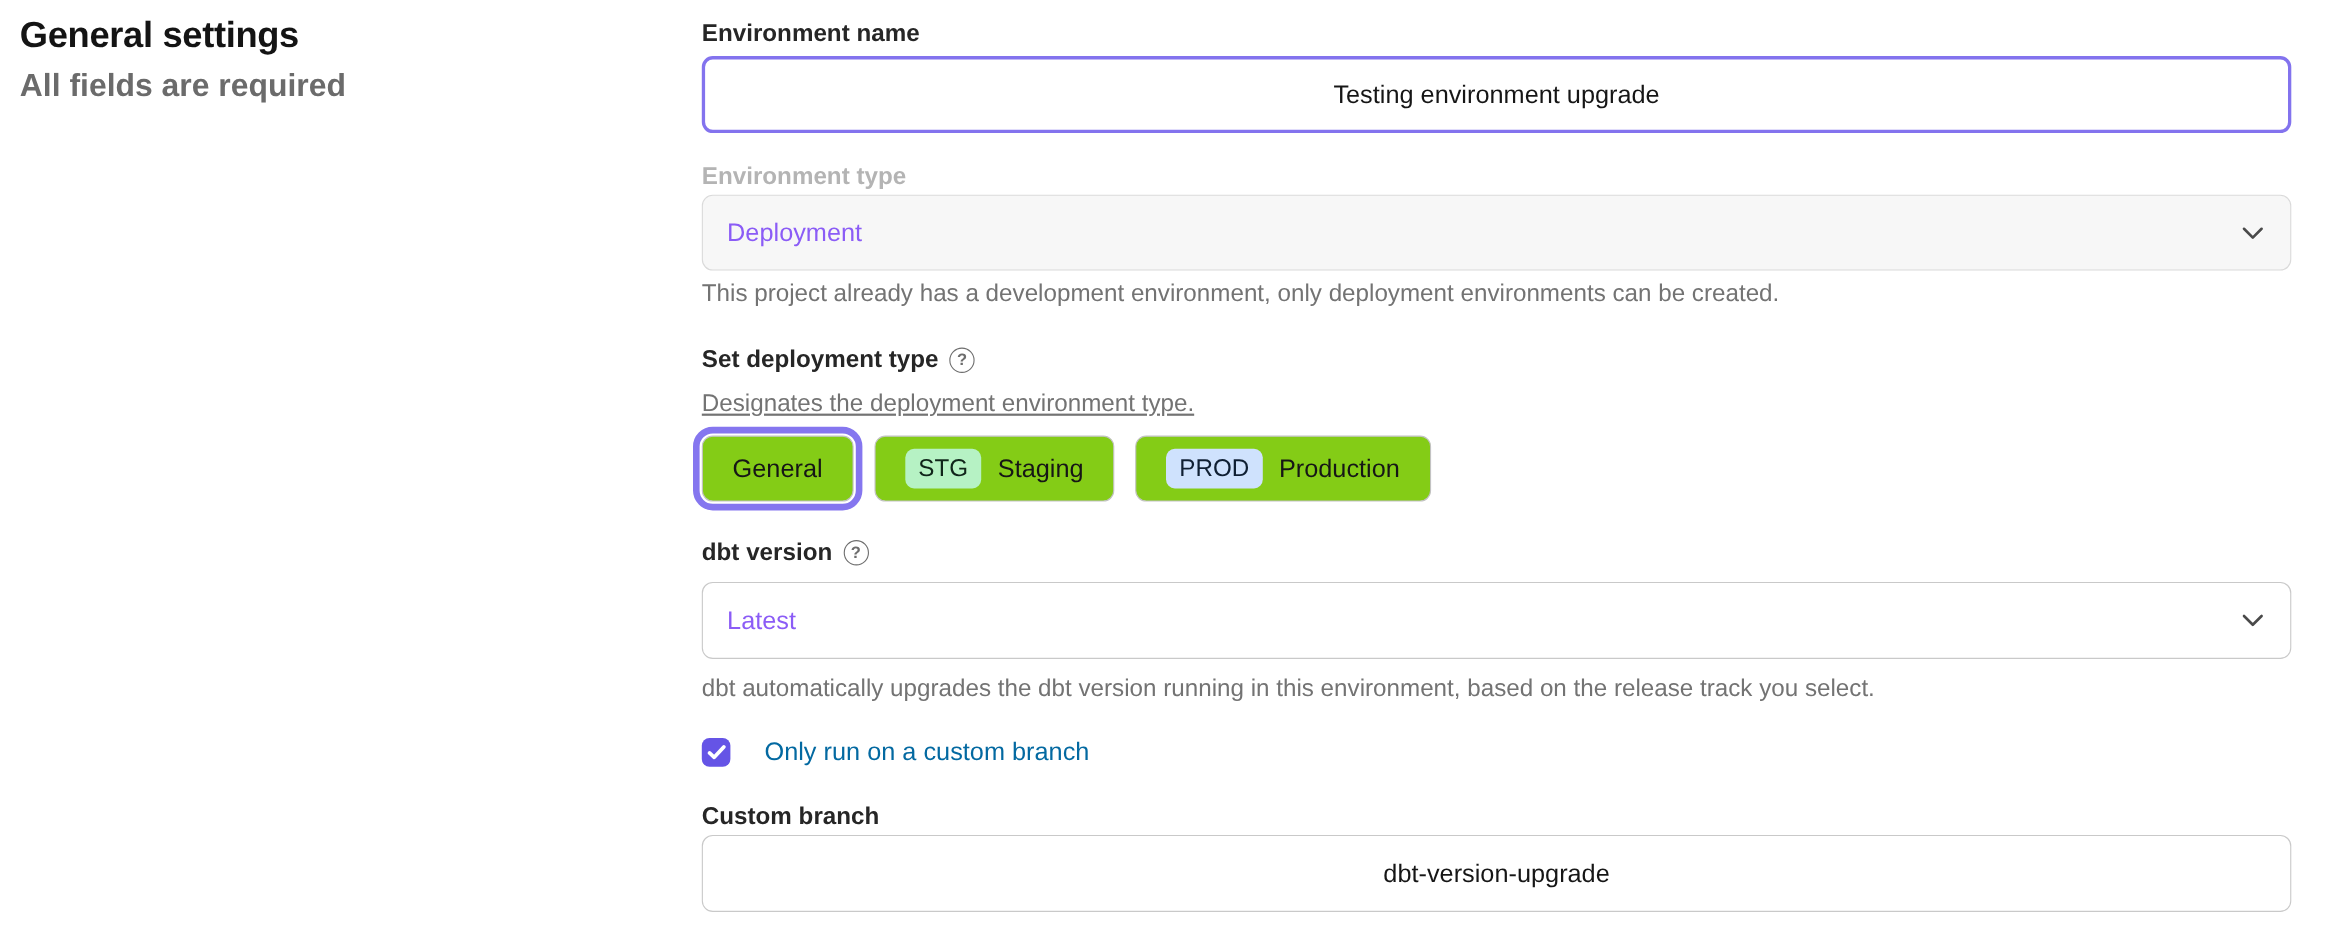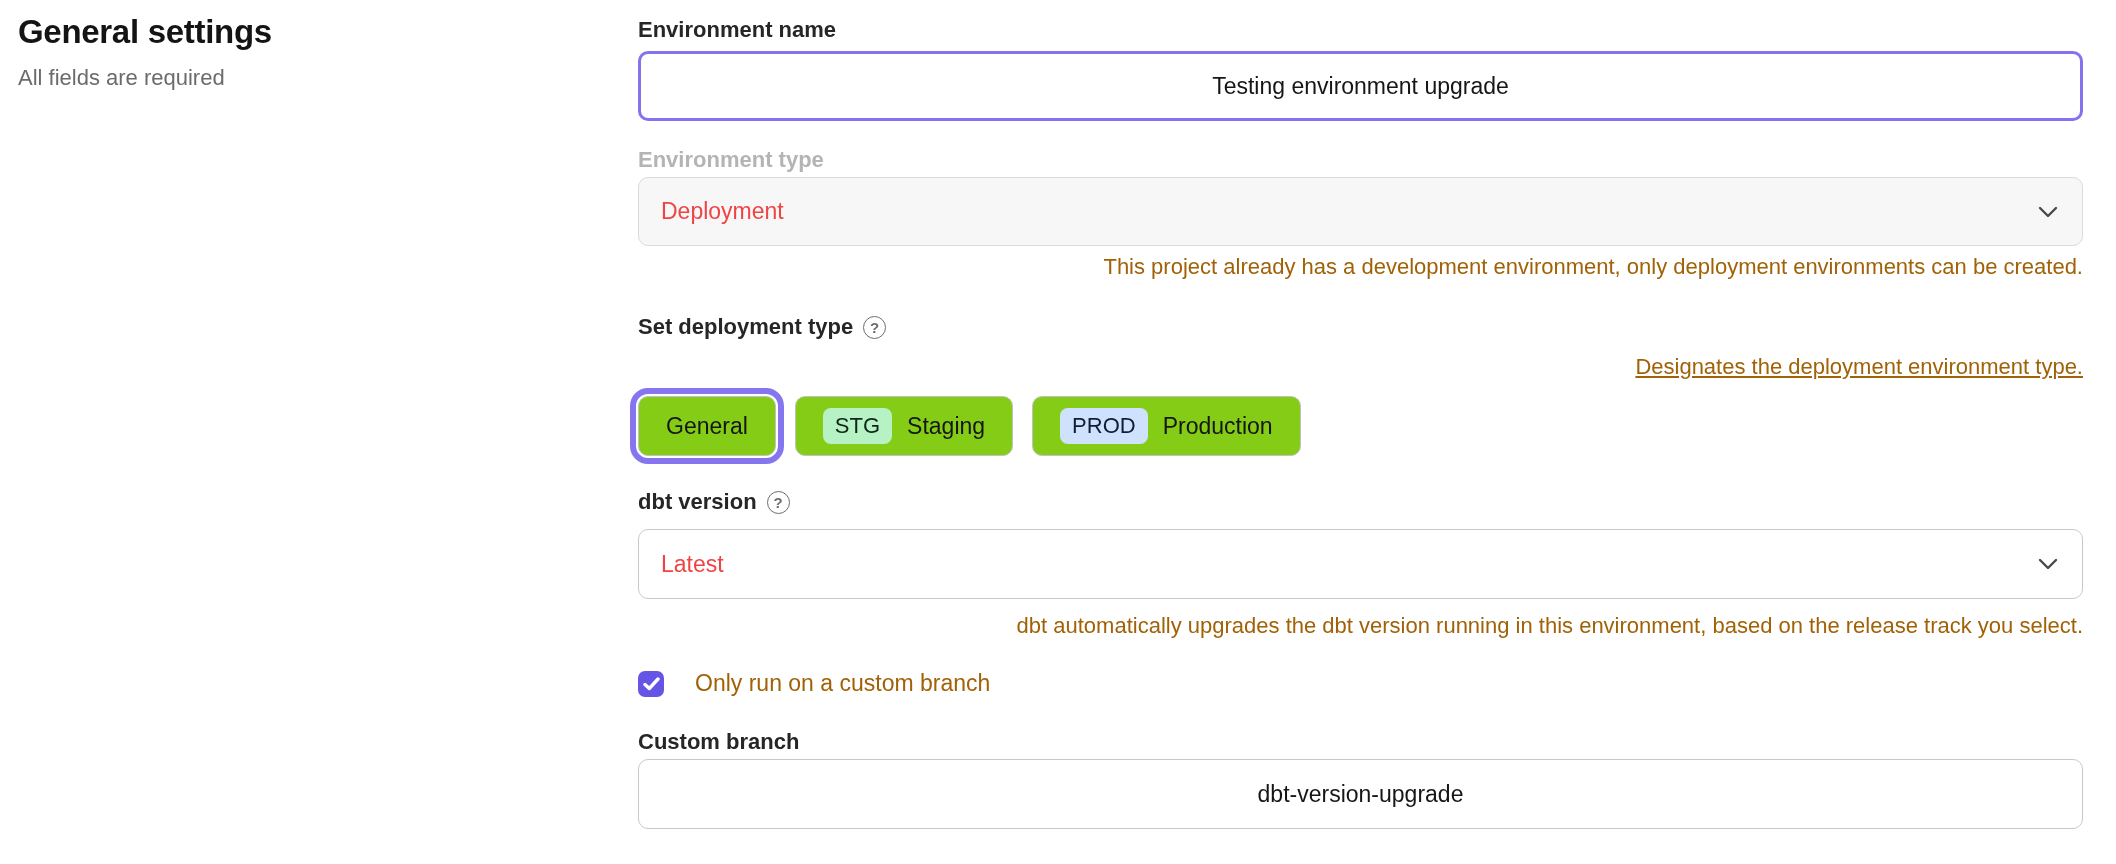--- a/index.html
+++ b/index.html
@@ -2,41 +2,41 @@
 <html><head>
 <meta charset="utf-8">
 <style>
   * { margin: 0; padding: 0; box-sizing: border-box; }
   html, body { width: 2116px; height: 864px; background: #ffffff; overflow: hidden; }
   body { font-family: "Liberation Sans", "DejaVu Sans", sans-serif; color: #161616; position: relative; }
 
   
   .left-col { position: absolute; left: 18px; top: 12px; }
   .page-title { font-size: 33px; font-weight: 700; letter-spacing: -0.3px; color: #141414; line-height: 40px; }
-  .page-subtitle { margin-top: 12px; font-size: 22px; color: #6b6b6b; line-height: 28px; }
+  .page-subtitle { margin-top: 12px; font-size: 29px; color: #6b6b6b; line-height: 28px; font-weight: bold; }
 
   
   .form-col { position: absolute; left: 638px; top: 0; width: 1445px; height: 864px; }
   .abs { position: absolute; left: 0; right: 0; }
 
   .field-label { font-size: 22px; font-weight: 600; color: #262626; line-height: 28px; display: flex; align-items: center; }
   .field-label.disabled { color: #b4b4b4; }
-  .helper { font-size: 22px; color: #a16207; line-height: 28px; text-align: right; }
+  .helper { font-size: 22px; color: #737373; line-height: 28px; }
 
   .text-input {
     width: 100%; height: 70px; border: 1px solid #c9c9c9; border-radius: 10px;
     background: #ffffff; font-family: inherit; font-size: 23px; color: #161616;
     padding: 0 22px; outline: none; display: block; text-align: center;
   }
   .text-input.focused { border: 3px solid #8373ee; padding: 0 20px; }
 
   .select-box {
     width: 100%; height: 70px; border: 1px solid #c9c9c9; border-radius: 10px;
     background: #ffffff; display: flex; align-items: center; justify-content: space-between;
-    padding: 0 24px 0 22px; font-size: 23px; color: #ef4444; cursor: pointer;
+    padding: 0 24px 0 22px; font-size: 23px; color: #8b5cf6; cursor: pointer;
   }
   .select-box.disabled { background: #f7f7f7; border-color: #dadada; height: 69px; cursor: default; }
   .chevron { display: inline-flex; flex: none; }
 
   .help-icon {
     display: inline-flex; align-items: center; justify-content: center;
     width: 23px; height: 23px; margin-left: 10px; border: 1.7px solid #6d6d6d;
     border-radius: 50%; color: #6d6d6d; font-size: 15px; font-weight: 700; cursor: pointer;
     line-height: 1; flex: none;
   }
@@ -51,21 +51,21 @@
   .type-btn.selected { outline: 6px solid #8576ef; outline-offset: 2px; }
   .badge { border-radius: 8px; padding: 5px 12px; font-size: 22px; font-weight: 500; color: #10251a; }
   .badge.stg { background: #b6f2c4; }
   .badge.prod { background: #cfe2fd; color: #0f1f33; }
 
   .checkbox-row { display: flex; align-items: center; }
   .checkbox {
     width: 26px; height: 26px; border-radius: 7px; background: #6554e6;
     display: inline-flex; align-items: center; justify-content: center; cursor: pointer; flex: none;
   }
-  .checkbox-label { margin-left: 31px; font-size: 23px; font-weight: 500; color: #a16207; cursor: pointer; }
+  .checkbox-label { margin-left: 31px; font-size: 23px; font-weight: 500; color: #0369a1; cursor: pointer; }
 </style>
 </head>
 <body>
 
 <div class="left-col">
   <div class="page-title">General settings</div>
   <div class="page-subtitle">All fields are required</div>
 </div>
 
 <div class="form-col">

